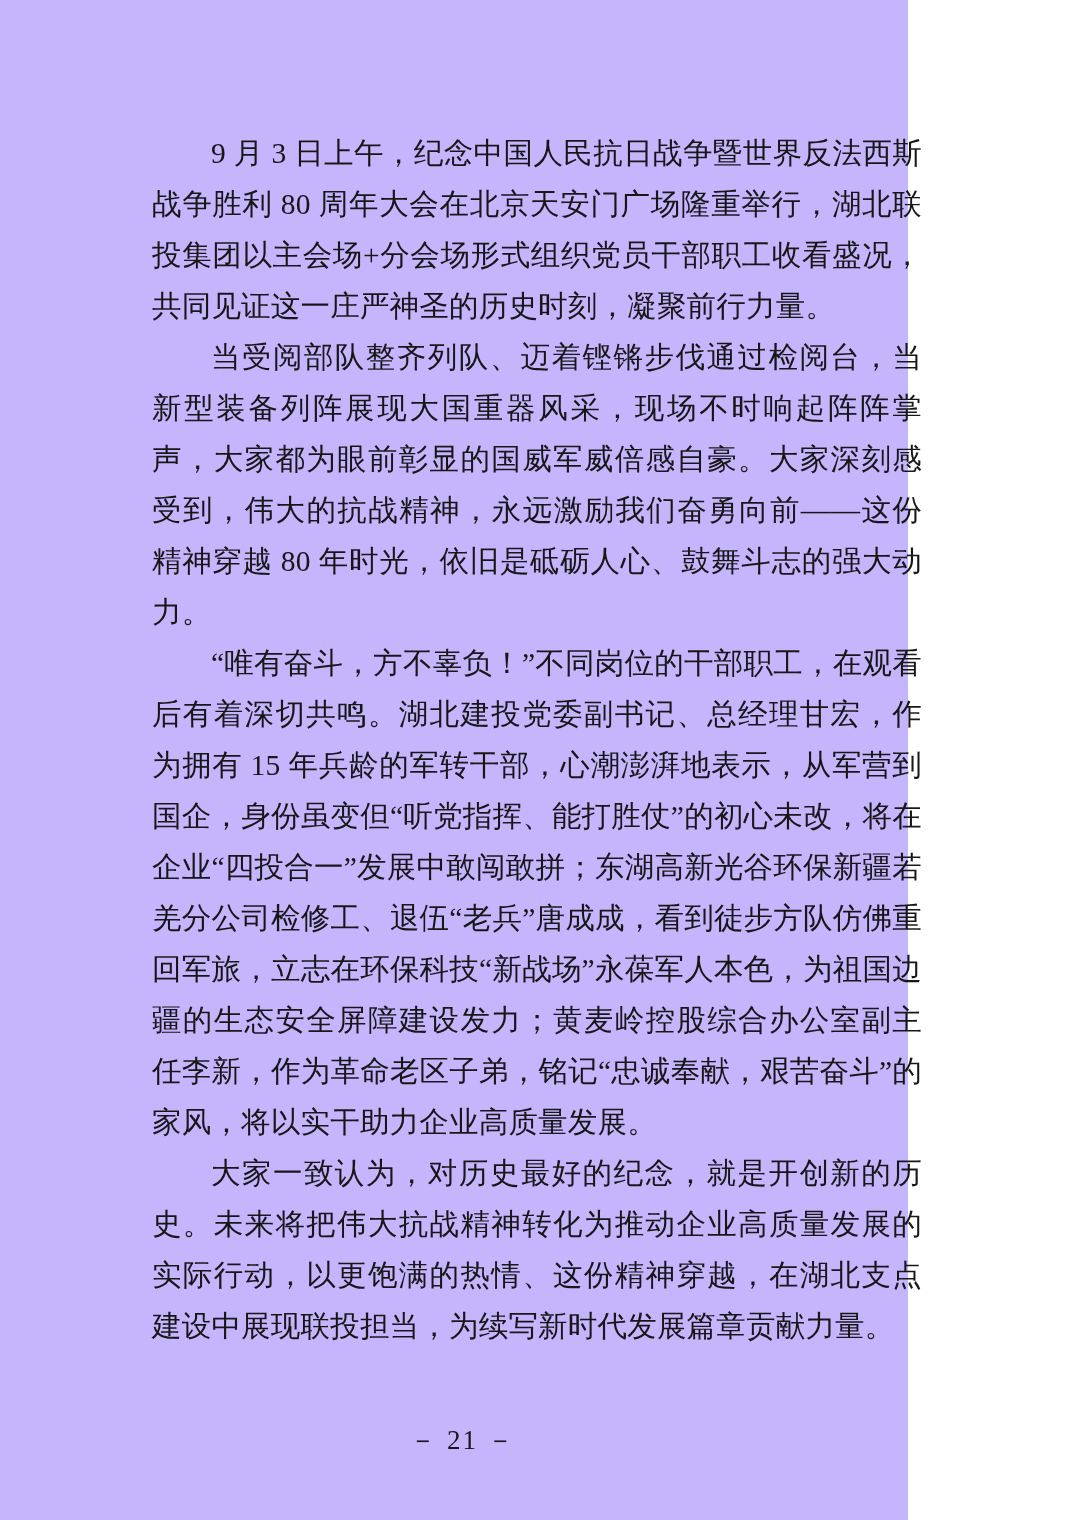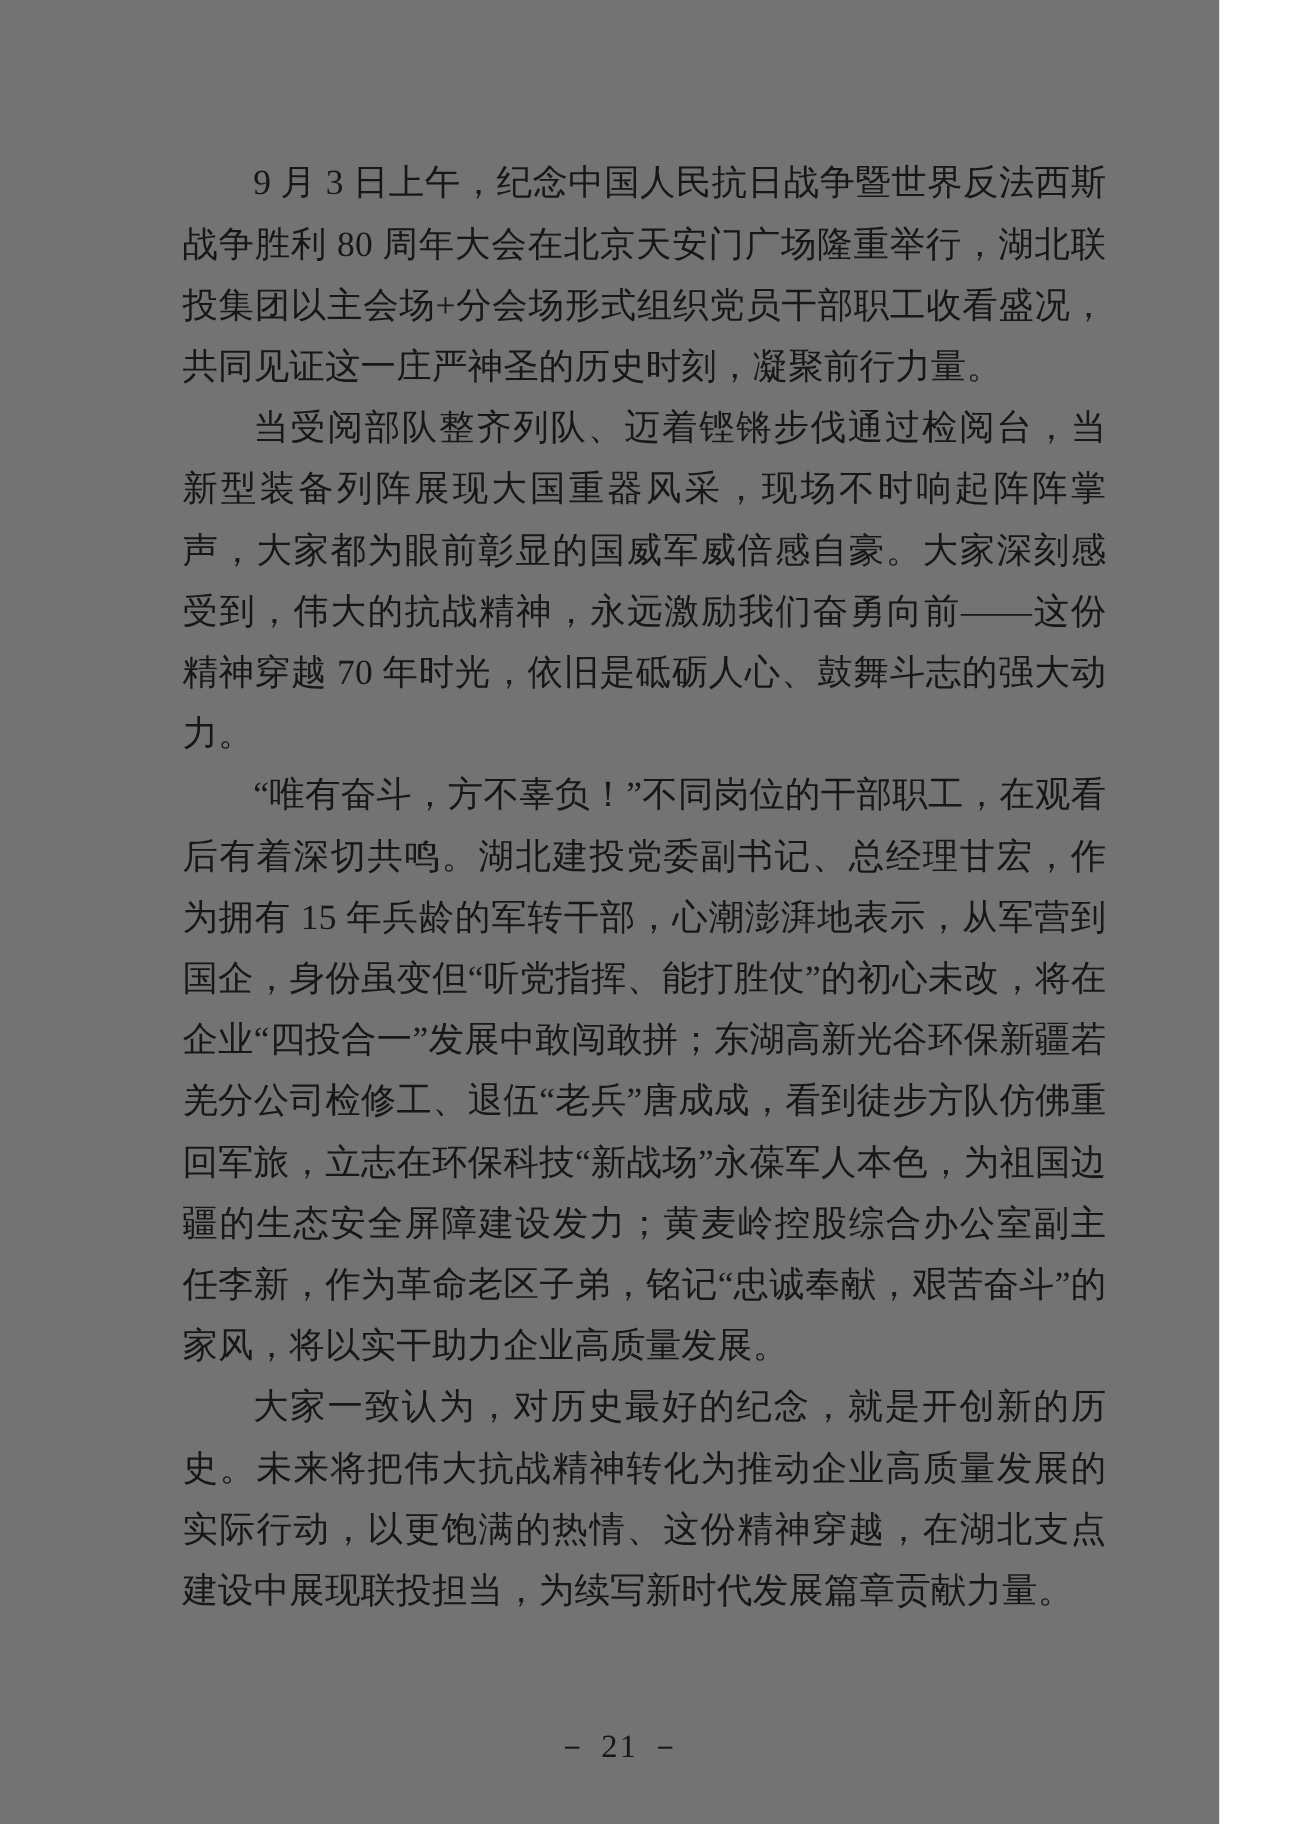--- a/index.html
+++ b/index.html
@@ -9,58 +9,58 @@
   }
   body {
     width: 1074px;
     height: 1520px;
     font-family: "Liberation Serif", "DejaVu Serif", serif;
     color: #1a1a1a;
     position: relative;
     overflow: hidden;
   }
   .page {
-    width: 1016px;
+    width: 908px;
     height: 1520px;
     box-sizing: border-box;
     padding: 128px 152px 0 152px;
     position: relative;
-    background: #737373;
+    background: #c4b5fd;
   }
   .doc-body {
     width: 770px;
   }
   .para {
     font-size: 29.5px;
     line-height: 51px;
     text-align: justify;
     text-justify: inter-ideograph;
     text-indent: 2em;
     margin: 0 0 0 0;
     letter-spacing: 0.2px;
     font-family: "Liberation Serif", "DejaVu Serif", serif;
     color: #171717;
   }
   .footer {
     position: absolute;
     left: 0;
     right: 0;
-    bottom: 47px;
+    bottom: 62px;
     text-align: center;
     font-size: 27px;
     font-family: "Liberation Serif", "DejaVu Serif", serif;
     color: #171717;
     letter-spacing: 2px;
     padding-left: 17px;
   }
 </style>
 </head>
 <body>
 
 <div class="page">
   <div class="doc-body">
     <p class="para">9 月 3 日上午，纪念中国人民抗日战争暨世界反法西斯战争胜利 80 周年大会在北京天安门广场隆重举行，湖北联投集团以主会场+分会场形式组织党员干部职工收看盛况，共同见证这一庄严神圣的历史时刻，凝聚前行力量。</p>
-    <p class="para">当受阅部队整齐列队、迈着铿锵步伐通过检阅台，当新型装备列阵展现大国重器风采，现场不时响起阵阵掌声，大家都为眼前彰显的国威军威倍感自豪。大家深刻感受到，伟大的抗战精神，永远激励我们奋勇向前——这份精神穿越 70 年时光，依旧是砥砺人心、鼓舞斗志的强大动力。</p>
+    <p class="para">当受阅部队整齐列队、迈着铿锵步伐通过检阅台，当新型装备列阵展现大国重器风采，现场不时响起阵阵掌声，大家都为眼前彰显的国威军威倍感自豪。大家深刻感受到，伟大的抗战精神，永远激励我们奋勇向前——这份精神穿越 80 年时光，依旧是砥砺人心、鼓舞斗志的强大动力。</p>
     <p class="para">“唯有奋斗，方不辜负！”不同岗位的干部职工，在观看后有着深切共鸣。湖北建投党委副书记、总经理甘宏，作为拥有 15 年兵龄的军转干部，心潮澎湃地表示，从军营到国企，身份虽变但“听党指挥、能打胜仗”的初心未改，将在企业“四投合一”发展中敢闯敢拼；东湖高新光谷环保新疆若羌分公司检修工、退伍“老兵”唐成成，看到徒步方队仿佛重回军旅，立志在环保科技“新战场”永葆军人本色，为祖国边疆的生态安全屏障建设发力；黄麦岭控股综合办公室副主任李新，作为革命老区子弟，铭记“忠诚奉献，艰苦奋斗”的家风，将以实干助力企业高质量发展。</p>
     <p class="para">大家一致认为，对历史最好的纪念，就是开创新的历史。未来将把伟大抗战精神转化为推动企业高质量发展的实际行动，以更饱满的热情、这份精神穿越，在湖北支点建设中展现联投担当，为续写新时代发展篇章贡献力量。</p>
   </div>
   <div class="footer">－ 21 －</div>
 </div>
 
 </body></html>

